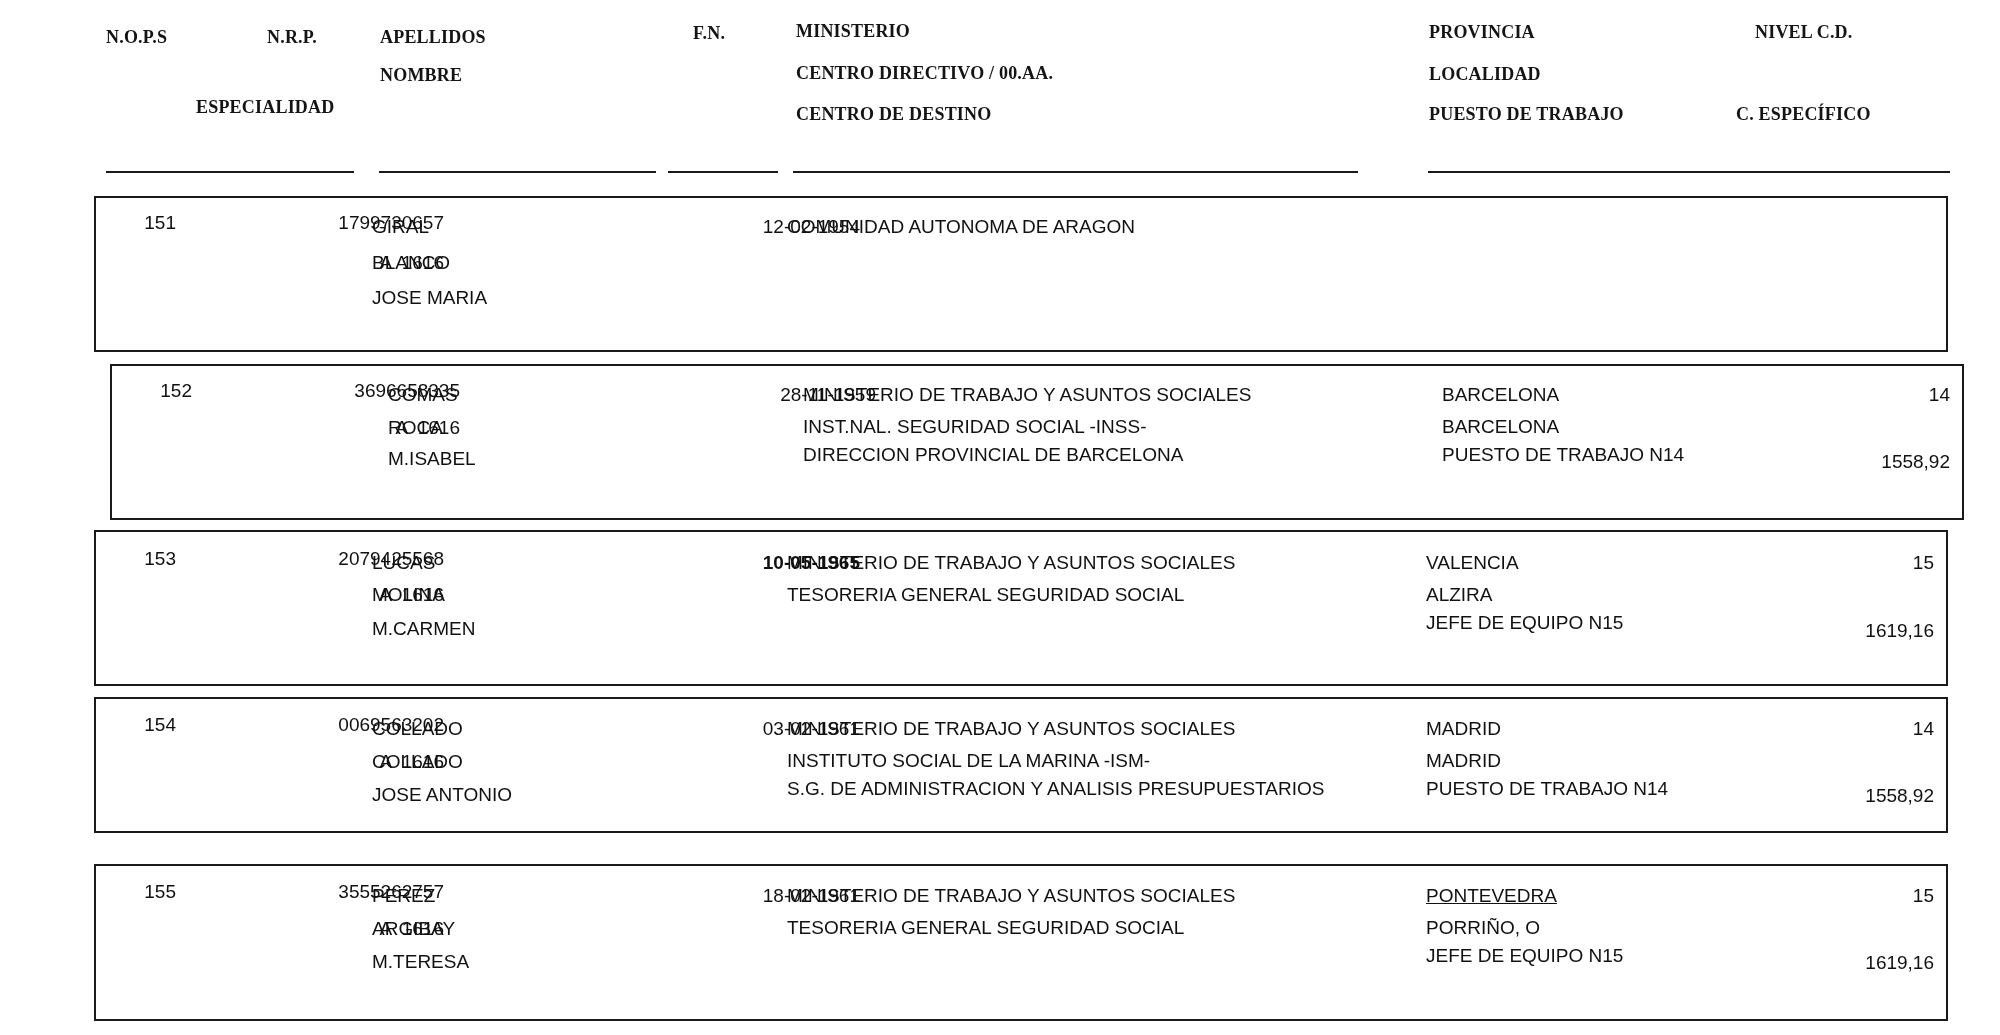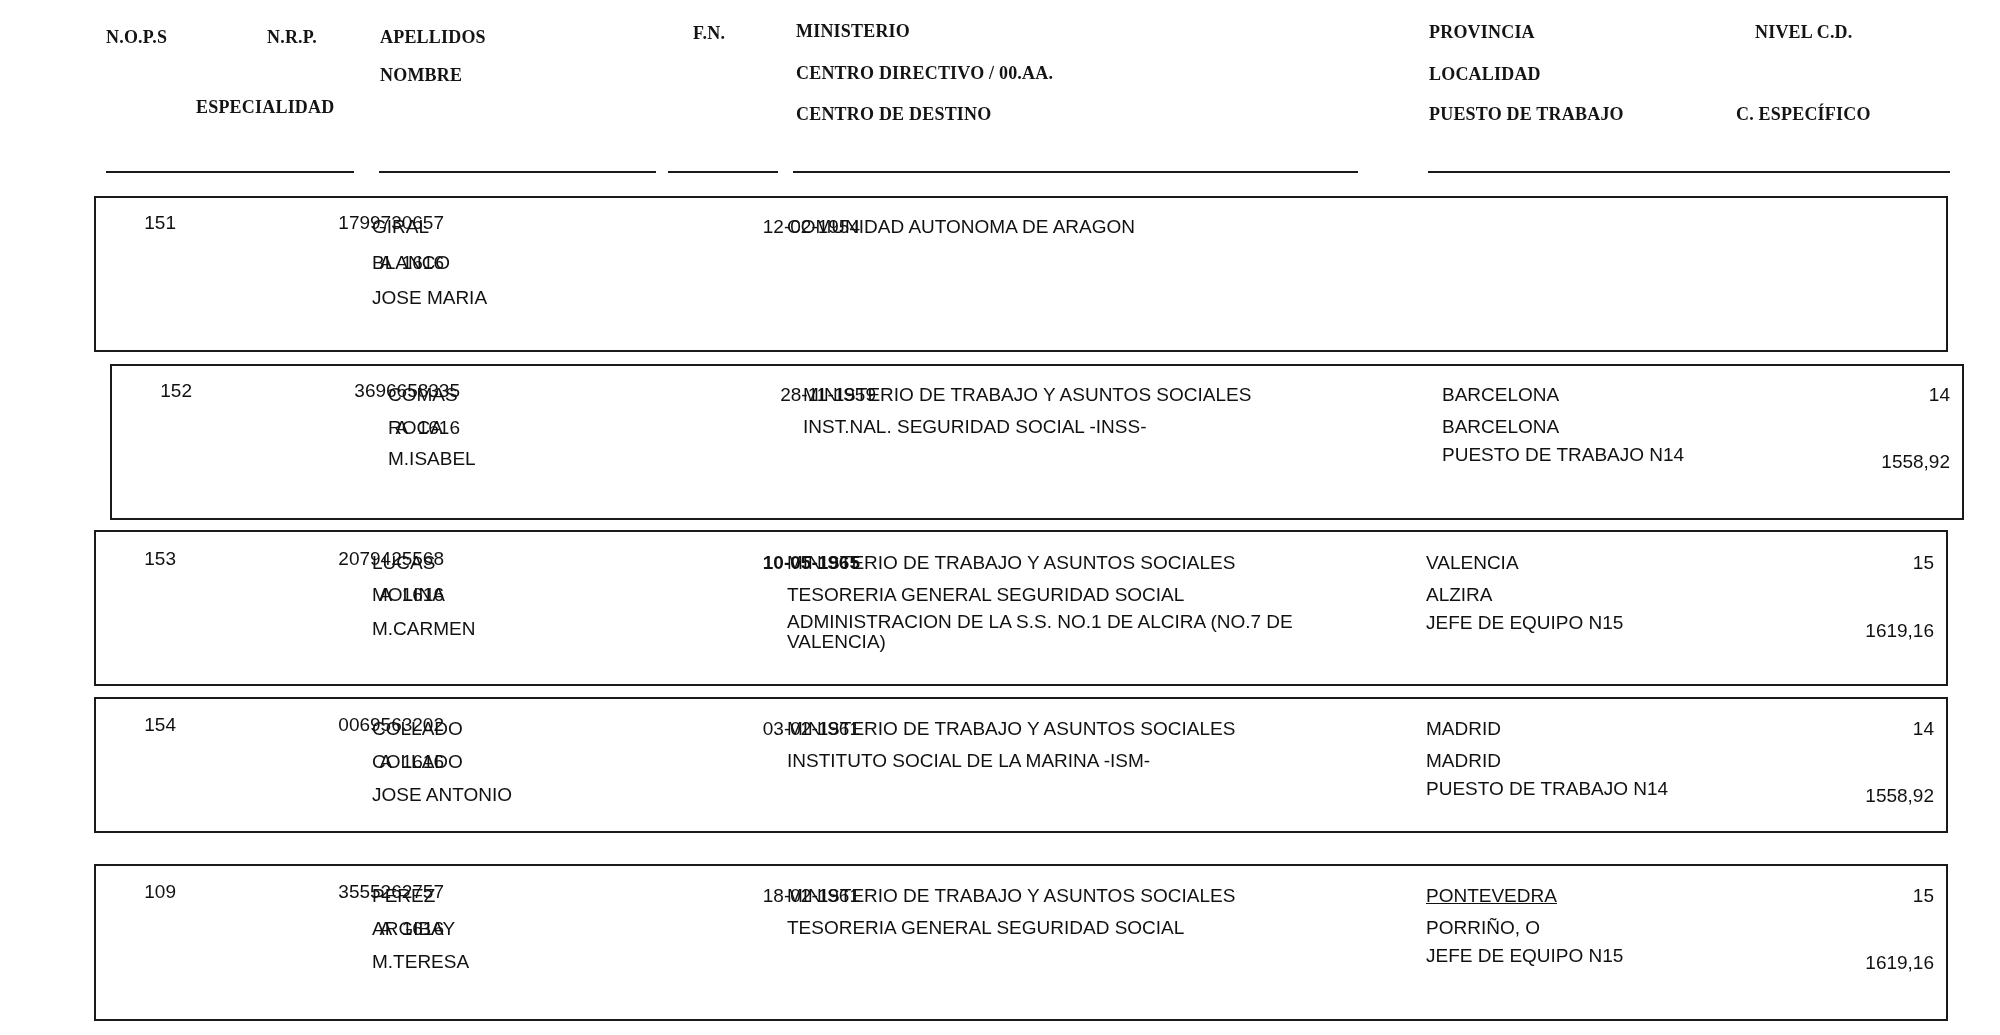--- a/index.html
+++ b/index.html
@@ -82,64 +82,65 @@
 <div class="record" style="top:364px; height:156px;margin-left:16px;">
   <span class="cell r" style="right:1770px; top:14px; width:60px;">152</span>
   <span class="cell r" style="right:1502px; top:14px; width:160px;">3696658335</span>
   <span class="cell r" style="right:1502px; top:51px; width:160px; white-space:pre;">A  1616</span>
   <span class="cell" style="left:276px; top:18px;">COMAS</span>
   <span class="cell" style="left:276px; top:51px;">ROCA</span>
   <span class="cell" style="left:276px; top:82px;">M.ISABEL</span>
   <span class="cell r" style="right:1086px; top:18px; width:140px;">28-11-1959</span>
   <span class="cell" style="left:691px; top:18px;">MINISTERIO DE TRABAJO Y ASUNTOS SOCIALES</span>
   <span class="cell" style="left:691px; top:50px;">INST.NAL. SEGURIDAD SOCIAL -INSS-</span>
+  <span class="cell" style="left:691px; top:78px;">DIRECCION PROVINCIAL DE BARCELONA</span>
   <span class="cell" style="left:1330px; top:18px;">BARCELONA</span>
   <span class="cell" style="left:1330px; top:50px;">BARCELONA</span>
   <span class="cell" style="left:1330px; top:78px;">PUESTO DE TRABAJO N14</span>
   <span class="cell r" style="right:12px; top:18px;">14</span>
   <span class="cell r" style="right:12px; top:85px;">1558,92</span>
 </div>
 
 <div class="record" style="top:530px; height:156px;">
   <span class="cell r" style="right:1770px; top:16px; width:60px;">153</span>
   <span class="cell r" style="right:1502px; top:16px; width:160px;">2079425568</span>
   <span class="cell r" style="right:1502px; top:52px; width:160px; white-space:pre;">A  1616</span>
   <span class="cell" style="left:276px; top:20px;">LUCAS</span>
   <span class="cell" style="left:276px; top:52px;">MOLINA</span>
   <span class="cell" style="left:276px; top:86px;">M.CARMEN</span>
   <span class="cell r" style="right:1086px; top:20px; width:140px;font-weight:bold;">10-05-1965</span>
   <span class="cell" style="left:691px; top:20px;">MINISTERIO DE TRABAJO Y ASUNTOS SOCIALES</span>
   <span class="cell" style="left:691px; top:52px;">TESORERIA GENERAL SEGURIDAD SOCIAL</span>
-  <span class="cell wrap" style="left:691px; top:80px; width:560px;">ADMINISTRACION DE LA S.S. NO.1 DE ALCIRA (NO.7 DE VALENCIA)</span>
   <span class="cell" style="left:1330px; top:20px;">VALENCIA</span>
   <span class="cell" style="left:1330px; top:52px;">ALZIRA</span>
   <span class="cell" style="left:1330px; top:80px;">JEFE DE EQUIPO N15</span>
   <span class="cell r" style="right:12px; top:20px;">15</span>
   <span class="cell r" style="right:12px; top:88px;">1619,16</span>
 </div>
 
 <div class="record" style="top:697px; height:136px;">
   <span class="cell r" style="right:1770px; top:15px; width:60px;">154</span>
   <span class="cell r" style="right:1502px; top:15px; width:160px;">0069563202</span>
   <span class="cell r" style="right:1502px; top:52px; width:160px; white-space:pre;">A  1616</span>
   <span class="cell" style="left:276px; top:19px;">COLLADO</span>
   <span class="cell" style="left:276px; top:52px;">COLLADO</span>
   <span class="cell" style="left:276px; top:85px;">JOSE ANTONIO</span>
   <span class="cell r" style="right:1086px; top:19px; width:140px;">03-02-1961</span>
   <span class="cell" style="left:691px; top:19px;">MINISTERIO DE TRABAJO Y ASUNTOS SOCIALES</span>
   <span class="cell" style="left:691px; top:51px;">INSTITUTO SOCIAL DE LA MARINA -ISM-</span>
+  <span class="cell" style="left:691px; top:79px;">S.G. DE ADMINISTRACION Y ANALISIS PRESUPUESTARIOS</span>
   <span class="cell" style="left:1330px; top:19px;">MADRID</span>
   <span class="cell" style="left:1330px; top:51px;">MADRID</span>
   <span class="cell" style="left:1330px; top:79px;">PUESTO DE TRABAJO N14</span>
   <span class="cell r" style="right:12px; top:19px;">14</span>
   <span class="cell r" style="right:12px; top:86px;">1558,92</span>
 </div>
 
 <div class="record" style="top:864px; height:157px;">
-  <span class="cell r" style="right:1770px; top:15px; width:60px;">109</span>
+  <span class="cell r" style="right:1770px; top:15px; width:60px;">155</span>
   <span class="cell r" style="right:1502px; top:15px; width:160px;">3555262757</span>
   <span class="cell r" style="right:1502px; top:52px; width:160px; white-space:pre;">A  1616</span>
   <span class="cell" style="left:276px; top:19px;">PEREZ</span>
   <span class="cell" style="left:276px; top:52px;">ARGIBAY</span>
   <span class="cell" style="left:276px; top:85px;">M.TERESA</span>
   <span class="cell r" style="right:1086px; top:19px; width:140px;">18-02-1961</span>
   <span class="cell" style="left:691px; top:19px;">MINISTERIO DE TRABAJO Y ASUNTOS SOCIALES</span>
   <span class="cell" style="left:691px; top:51px;">TESORERIA GENERAL SEGURIDAD SOCIAL</span>
   <span class="cell" style="left:1330px; top:19px;text-decoration:underline;">PONTEVEDRA</span>
   <span class="cell" style="left:1330px; top:51px;">PORRIÑO, O</span>

